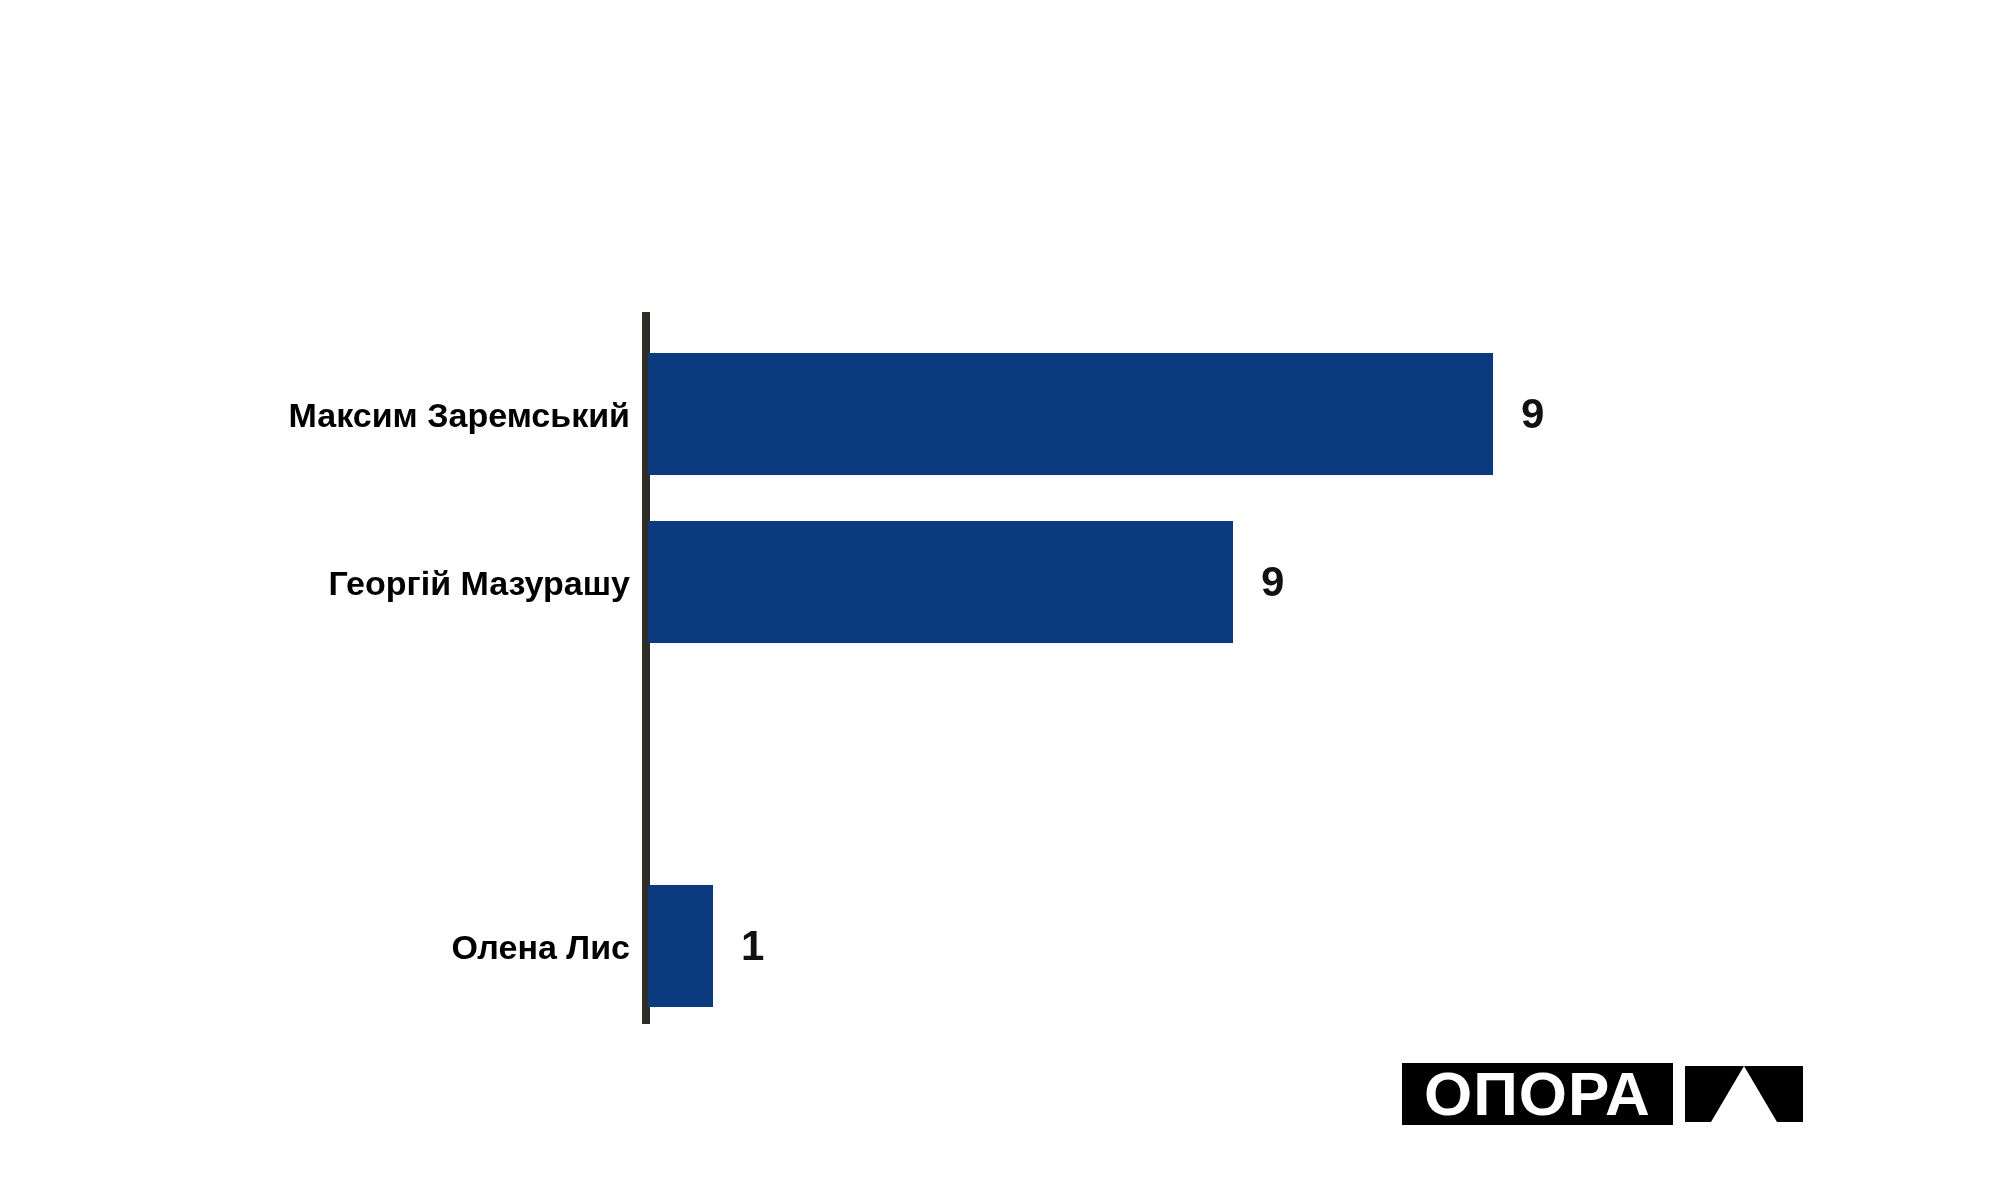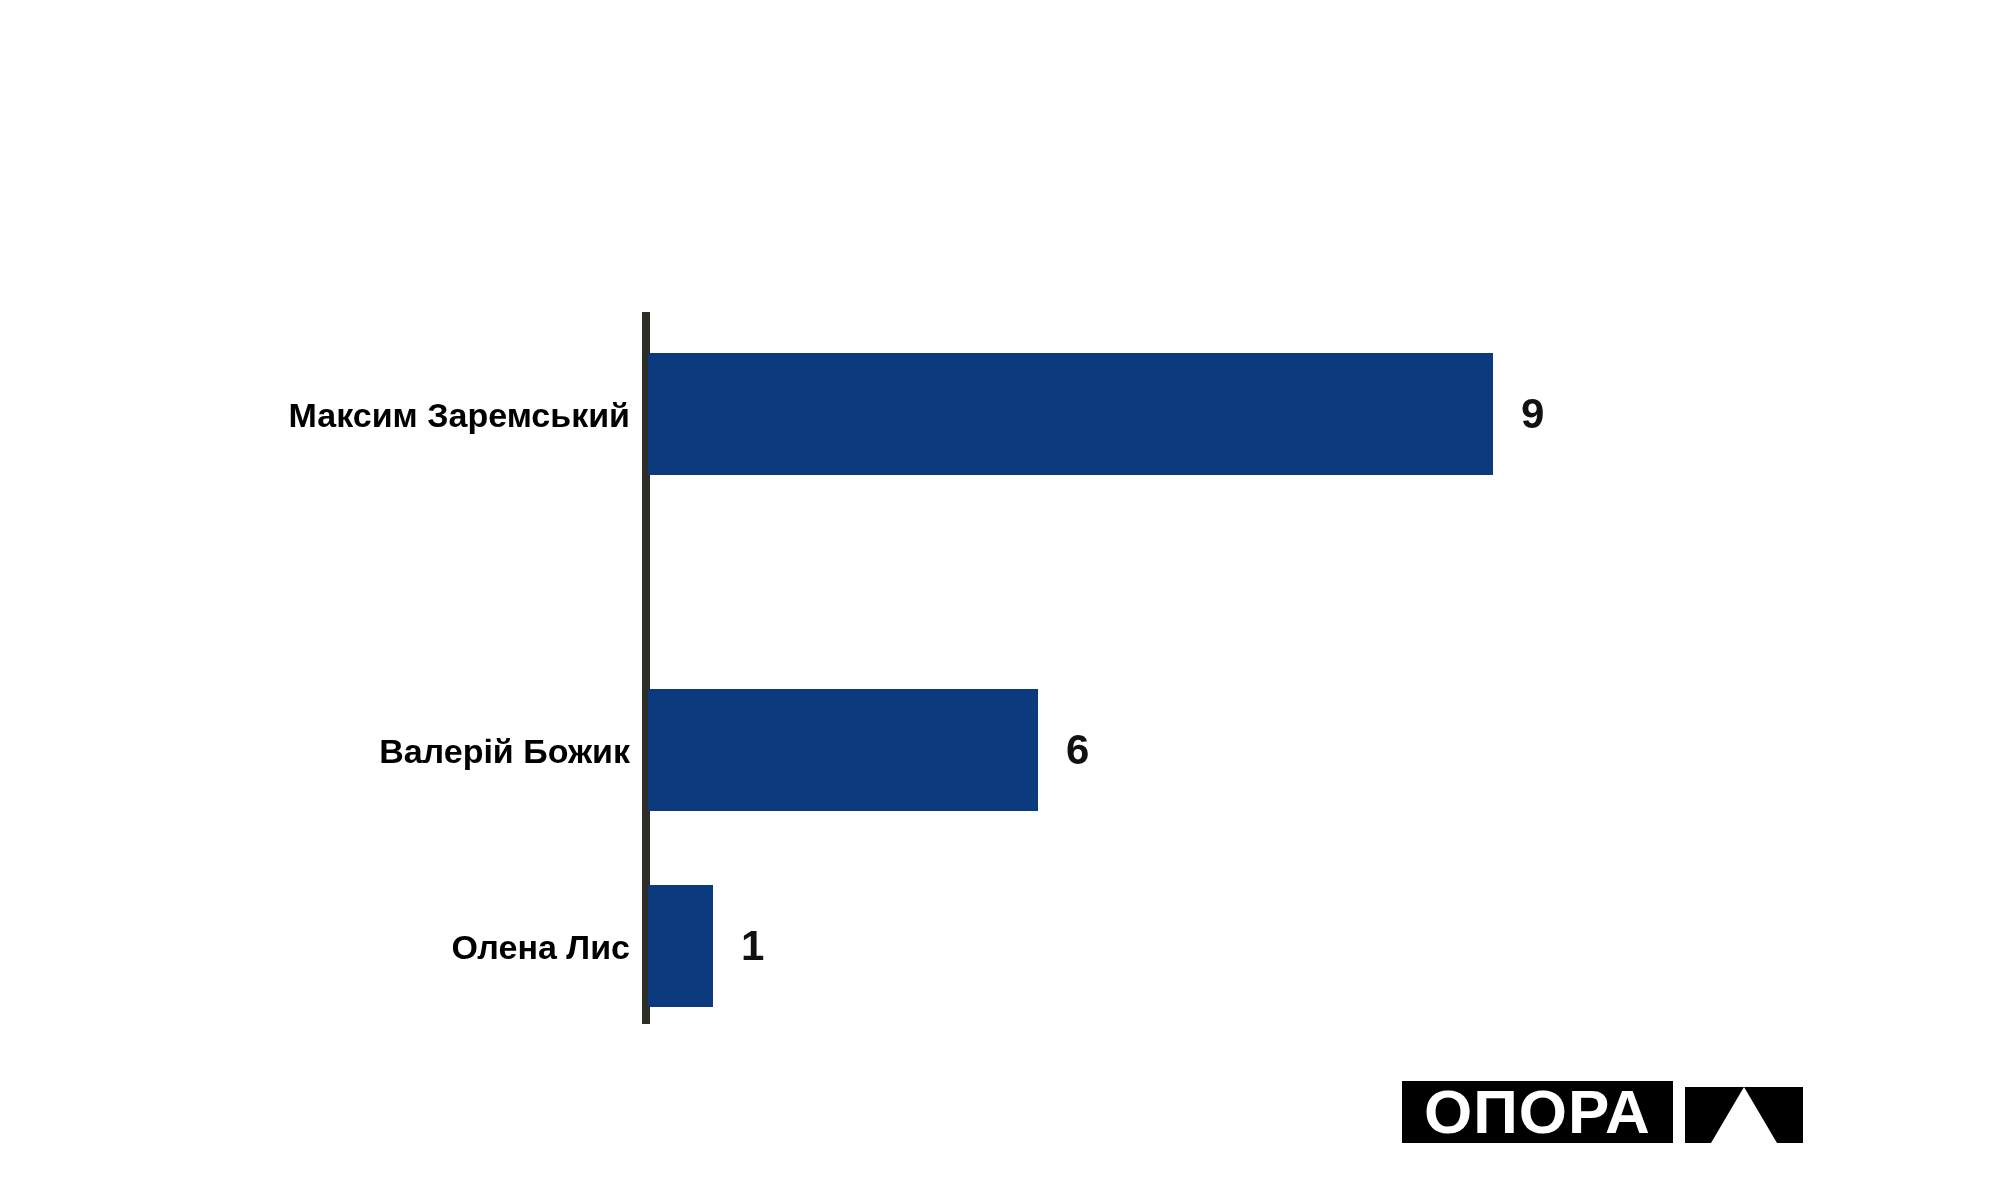--- a/index.html
+++ b/index.html
@@ -107,21 +107,21 @@
     color: #111111;
     line-height: 1;
   }
 
   
   .logo {
     position: absolute;
     left: 1402px;
     top: 1045px;
     display: flex;
-    align-items: flex-end;
+    align-items: center;
     gap: 12px;
     height: 98px;
   }
   .logo-wordmark {
     background: #000000;
     color: #ffffff;
     display: flex;
     align-items: center;
     justify-content: center;
     padding: 0 22px;
@@ -156,26 +156,26 @@
     <div class="axis-line"></div>
 
     <div class="rows">
 
       <div class="row row-0">
         <div class="cat-label">Максим Заремський</div>
         <div class="bar" id="bar-0" style="width: 845px; background: rgb(11, 59, 126);"></div>
         <div class="bar-value" id="val-0" style="left: 1521px;">9</div>
       </div>
 
+      <div class="row row-1">
+        <div class="cat-label">Георгій Мазурашу</div>
+        <div class="bar" id="bar-1" style="width: 585px; background: rgb(11, 59, 126);"></div>
+        <div class="bar-value" id="val-1" style="left: 1261px;">9</div>
+      </div>
 
-      <div class="row row-2">
-        <div class="cat-label">Валерій Божик</div>
-        <div class="bar" id="bar-2" style="width: 390px; background: rgb(11, 59, 126);"></div>
-        <div class="bar-value" id="val-2" style="left: 1066px;">6</div>
-      </div>
 
       <div class="row row-3">
         <div class="cat-label">Олена Лис</div>
         <div class="bar" id="bar-3" style="width: 65px; background: rgb(11, 59, 126);"></div>
         <div class="bar-value" id="val-3" style="left: 741px;">1</div>
       </div>
 
     </div>
   </div>
 

